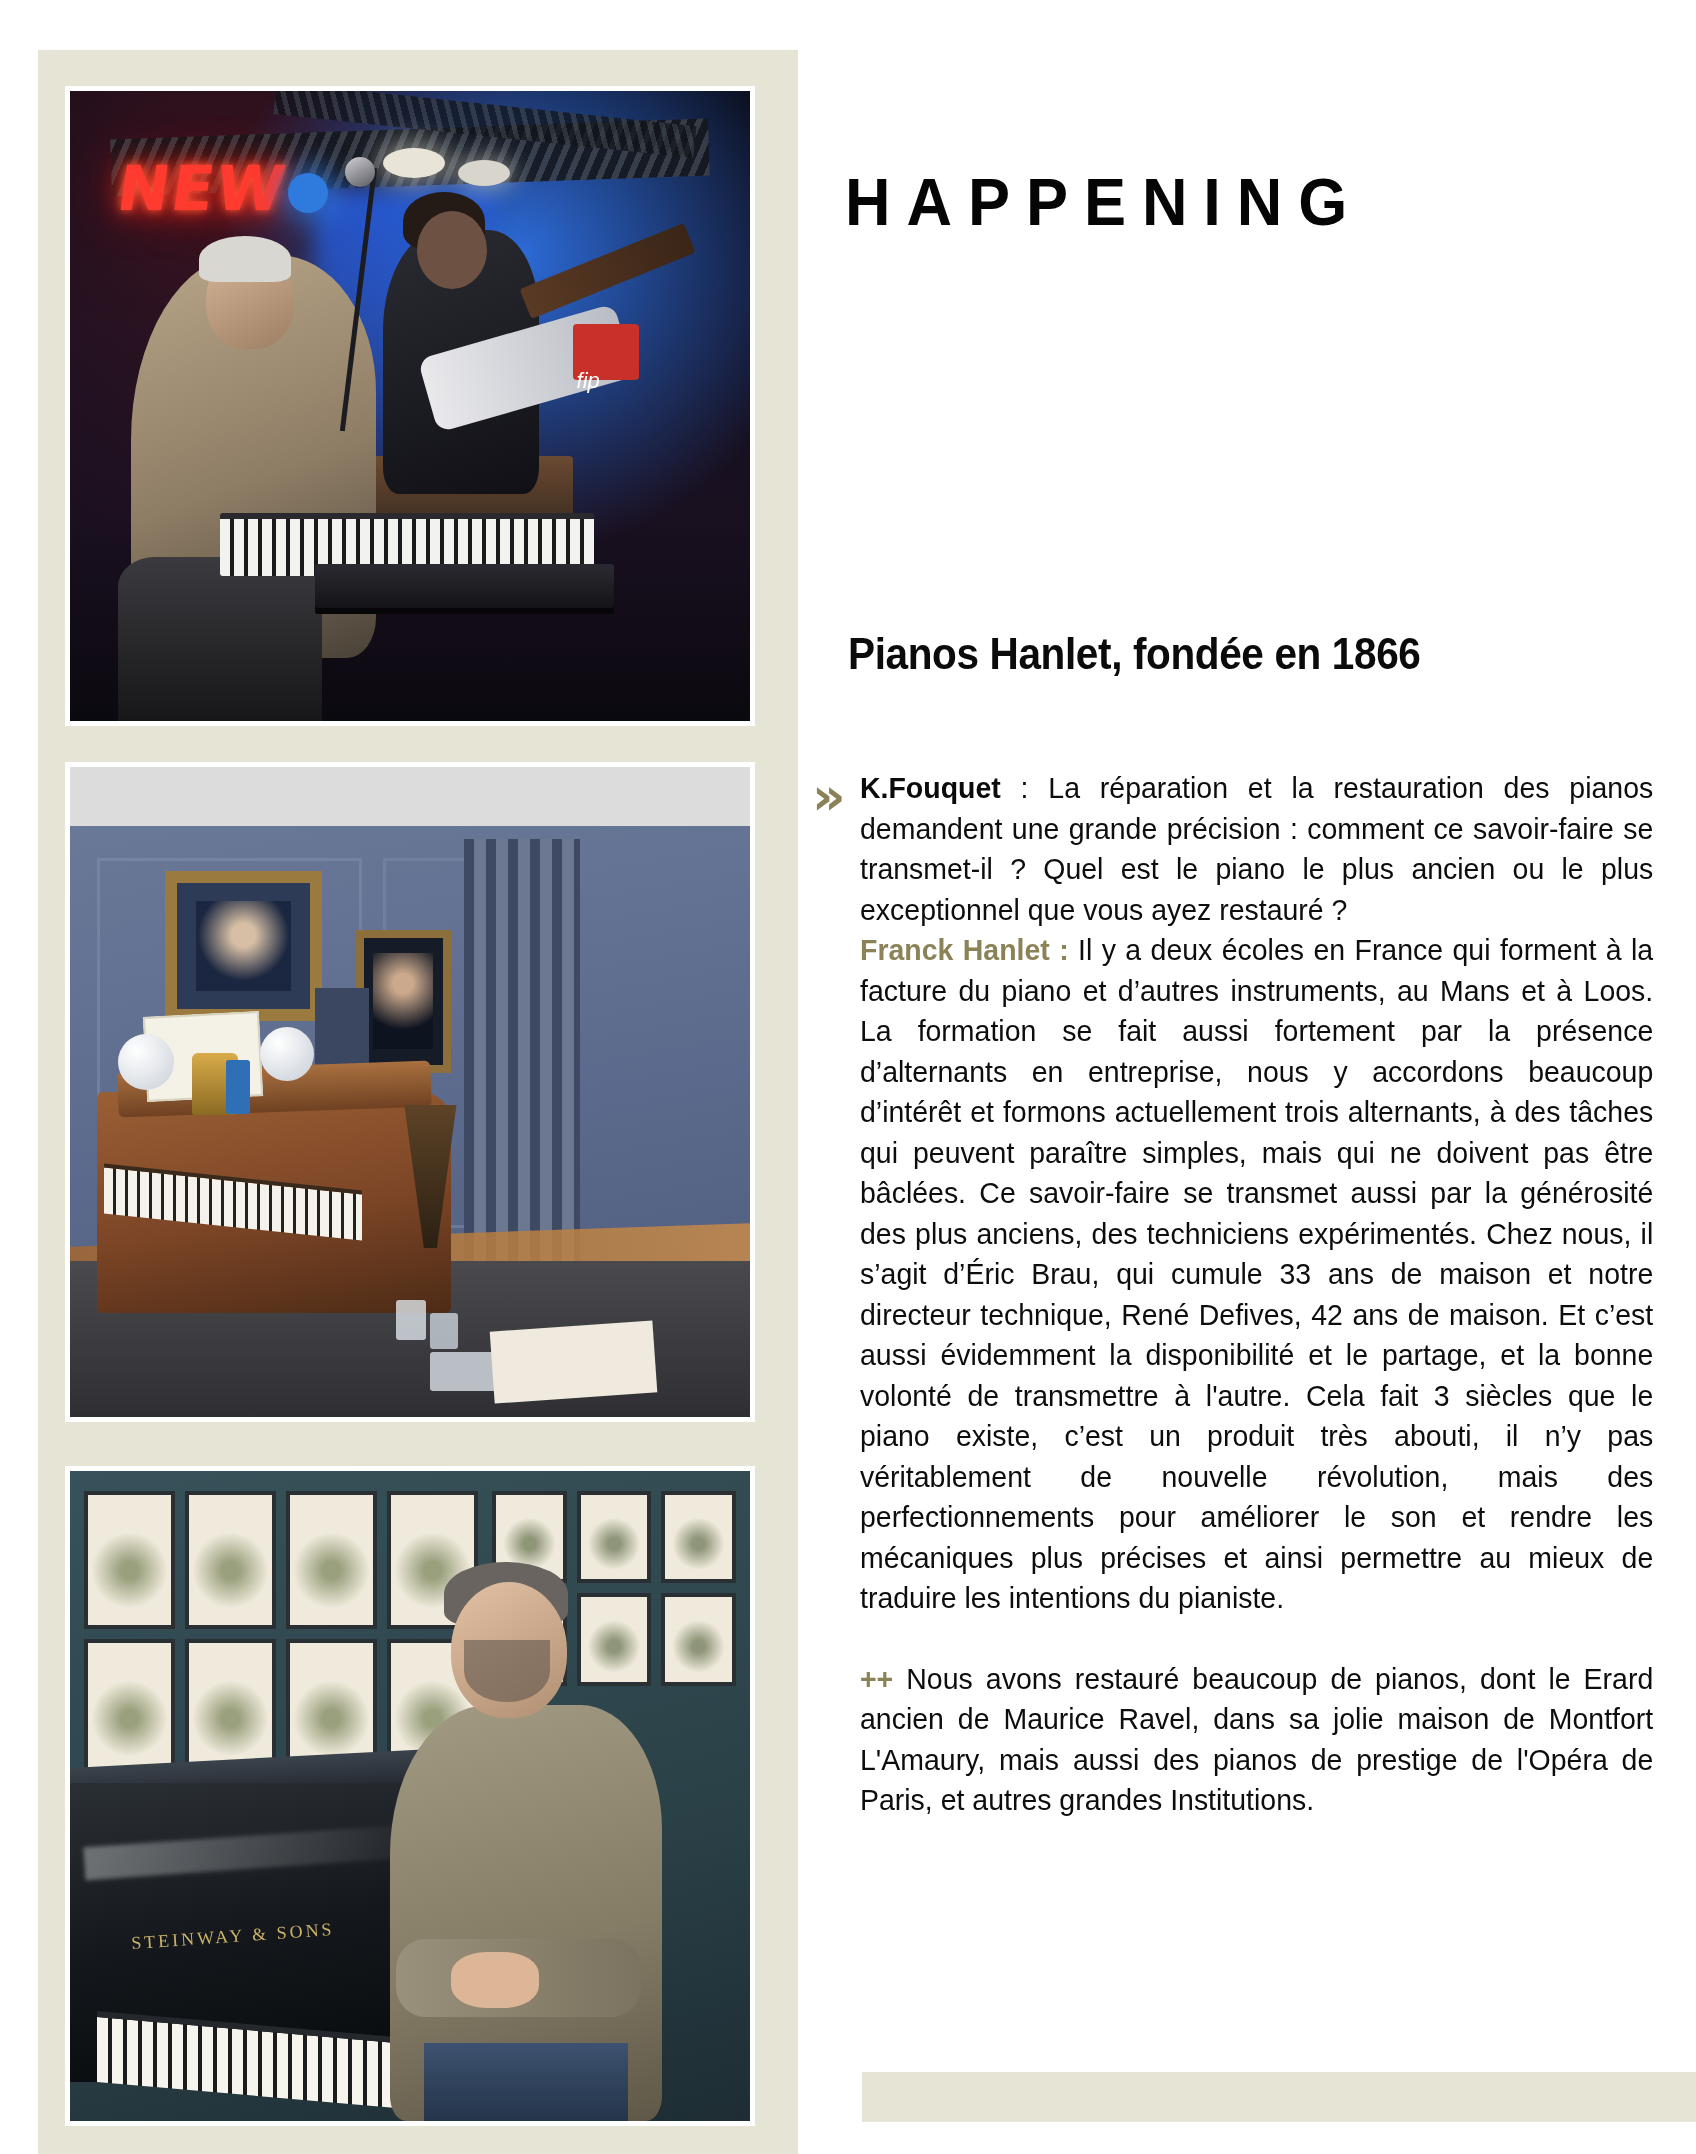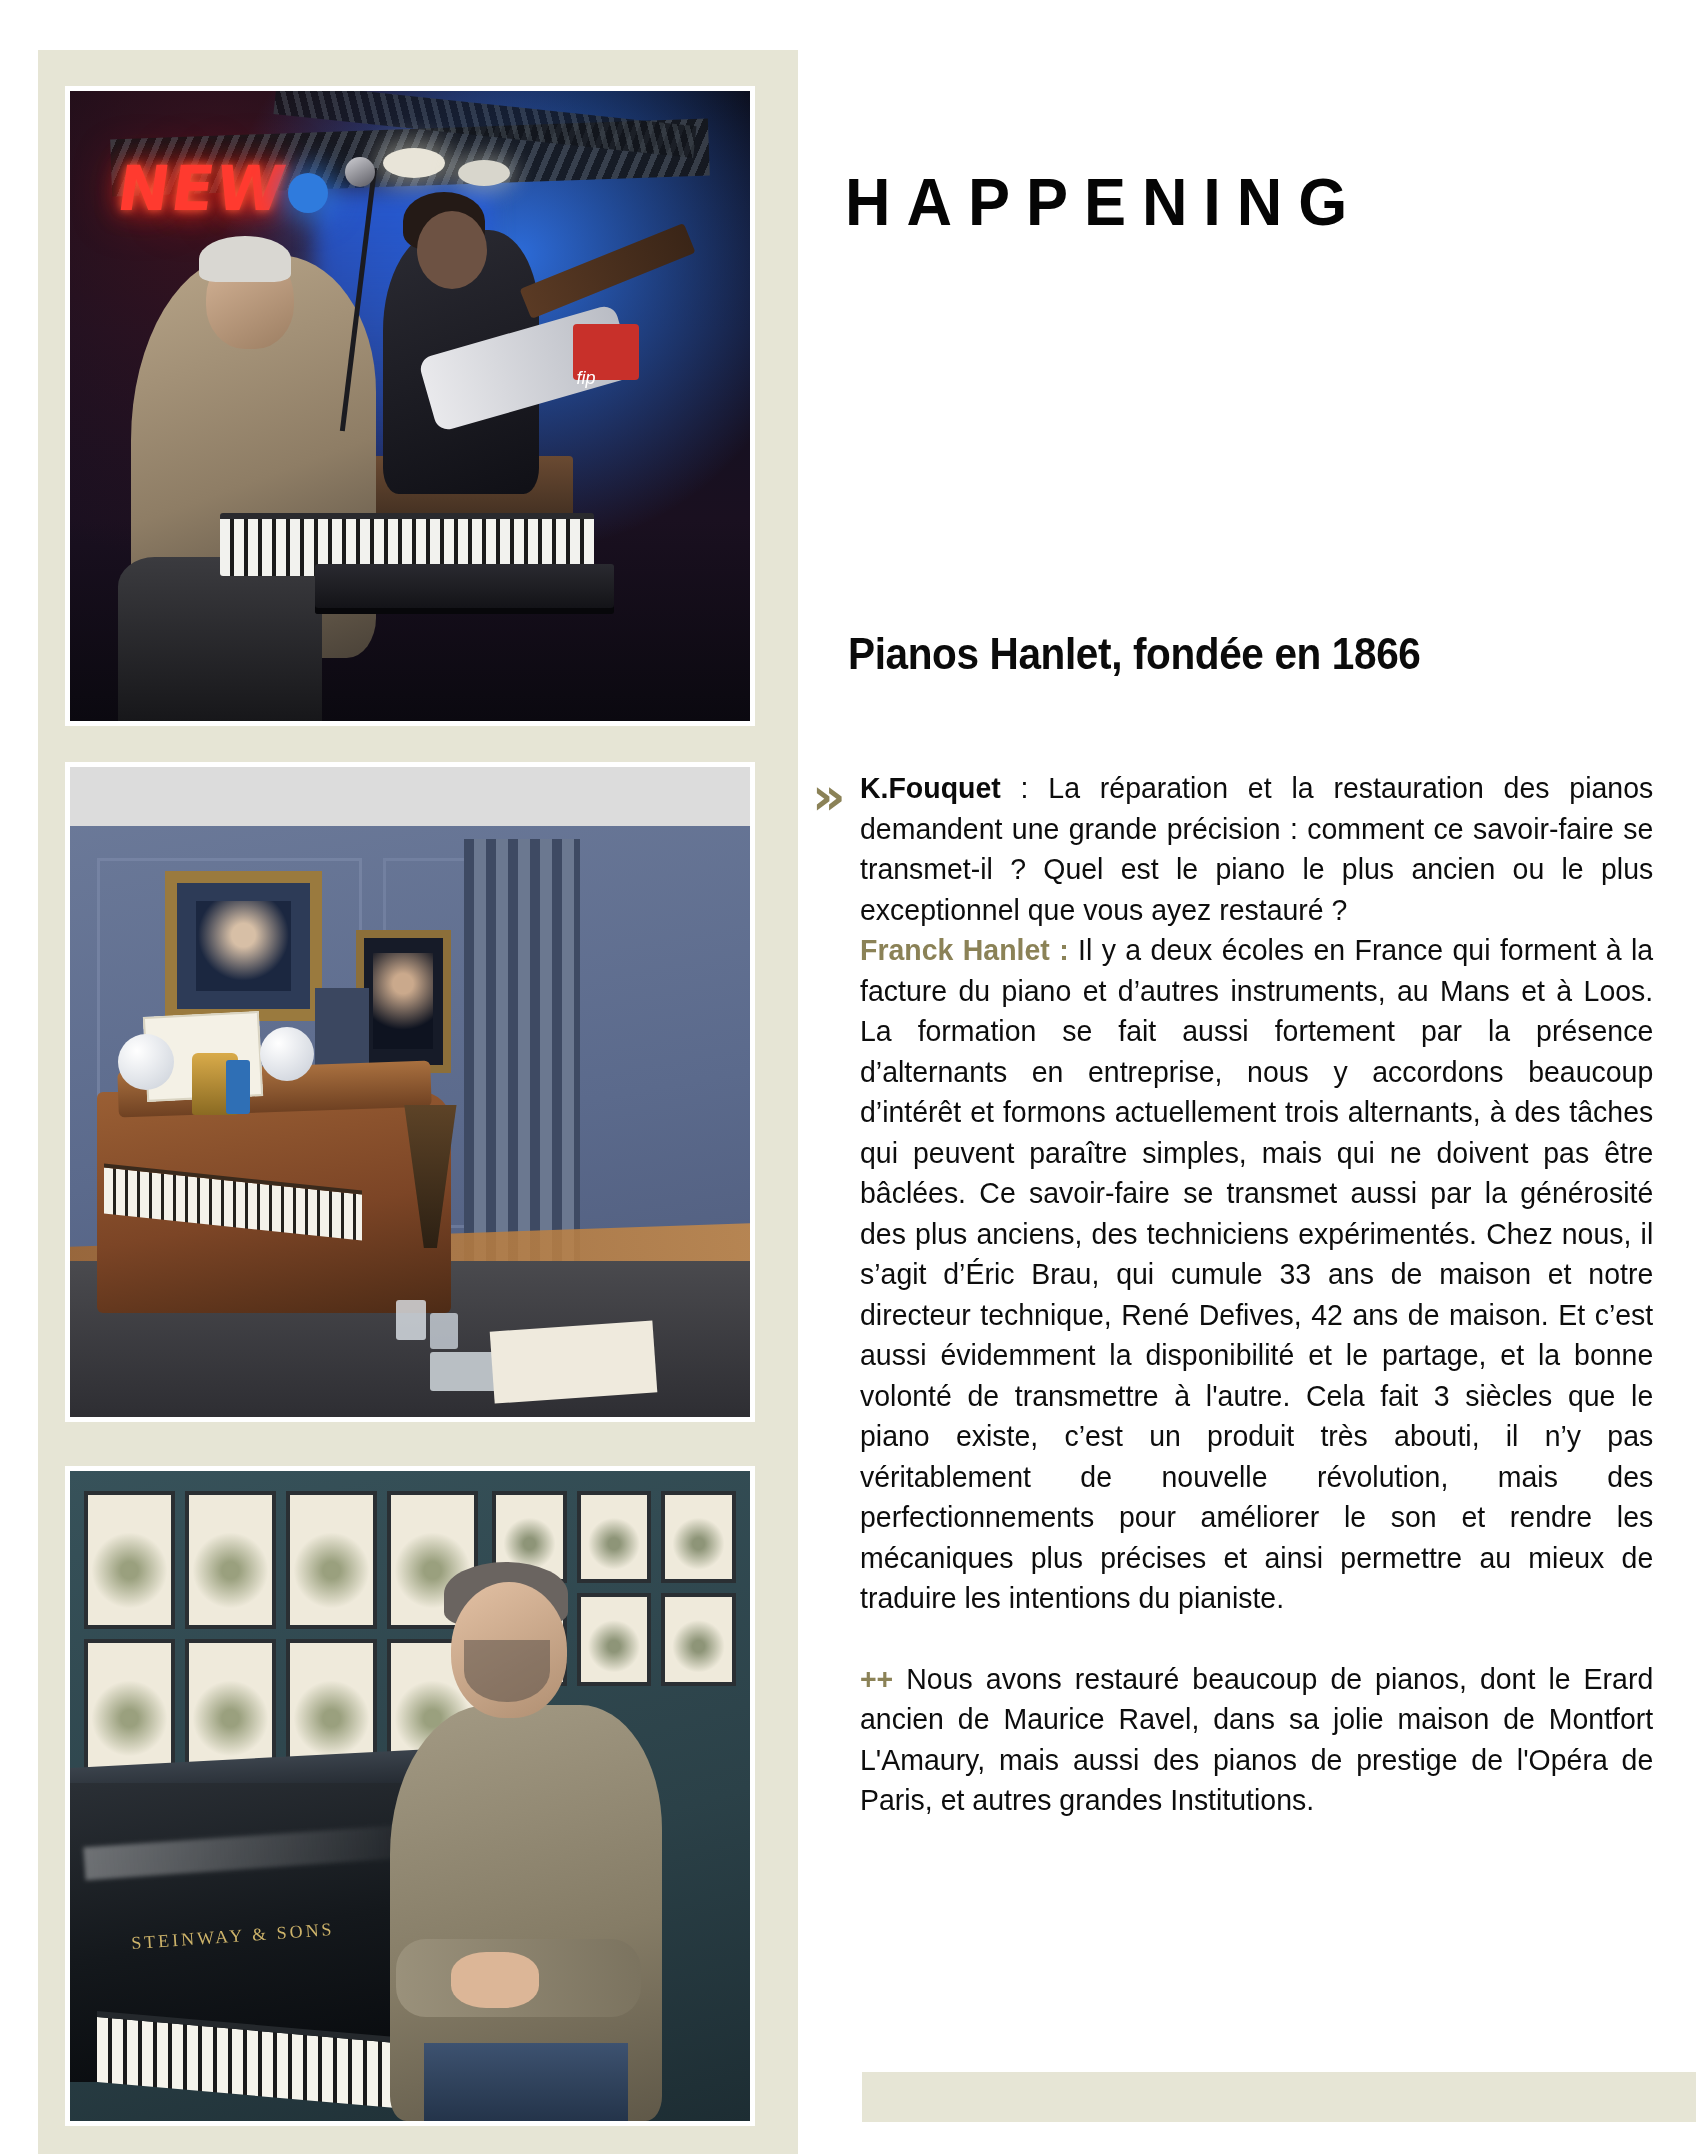--- a/index.html
+++ b/index.html
@@ -94,21 +94,21 @@
   .p1-keys2{position:absolute;left:22%;top:67%;width:55%;height:9%;
      background:repeating-linear-gradient(90deg,#f2f2ee 0 10px,#1a1a1a 10px 14px);
      border-top:6px solid #2a2a2e;border-radius:3px;}
   .p1-keys3{position:absolute;left:36%;top:75%;width:44%;height:8%;
      background:linear-gradient(180deg,#2a2a30,#101014);border-radius:3px;
      box-shadow:inset 0 -6px 0 #07070a;}
   .p1-mic{position:absolute;left:42%;top:12%;width:5px;height:42%;background:#1b1b20;transform:rotate(7deg);}
   .p1-michead{position:absolute;left:40.4%;top:10.5%;width:30px;height:30px;border-radius:50%;
      background:linear-gradient(150deg,#cfcfd4,#5a5a62);}
   .p1-fip{position:absolute;left:74%;top:37%;width:66px;height:56px;background:#c8302a;border-radius:4px;}
-  .p1-fiptxt{position:absolute;left:74.5%;top:44%;color:#fff;font-size:18px;font-style:italic;}
+  .p1-fiptxt{position:absolute;left:74.5%;top:44%;color:#fff;font-size:22px;font-style:italic;}
 
   
   .p2-bg{position:absolute;inset:0;background:linear-gradient(170deg,#6d7b9a 0%,#5b6a8c 55%,#4c5878 100%);}
   .p2-ceil{position:absolute;left:0;top:0;width:100%;height:9%;background:#dcdcdc;}
   .p2-mold{position:absolute;left:4%;top:14%;width:38%;height:56%;border:3px solid #7e8cab;opacity:.6;}
   .p2-mold2{position:absolute;left:46%;top:14%;width:20%;height:56%;border:3px solid #7e8cab;opacity:.5;}
   .p2-frameA{position:absolute;left:14%;top:16%;width:23%;height:23%;
      background:#2d3b57;border:12px solid #9a7a3e;box-sizing:border-box;}
   .p2-portraitA{position:absolute;inset:14%;background:radial-gradient(circle at 50% 38%,#d7bfa6 0 16%,#1b2740 62%);}
   .p2-frameB{position:absolute;left:42%;top:25%;width:14%;height:22%;

